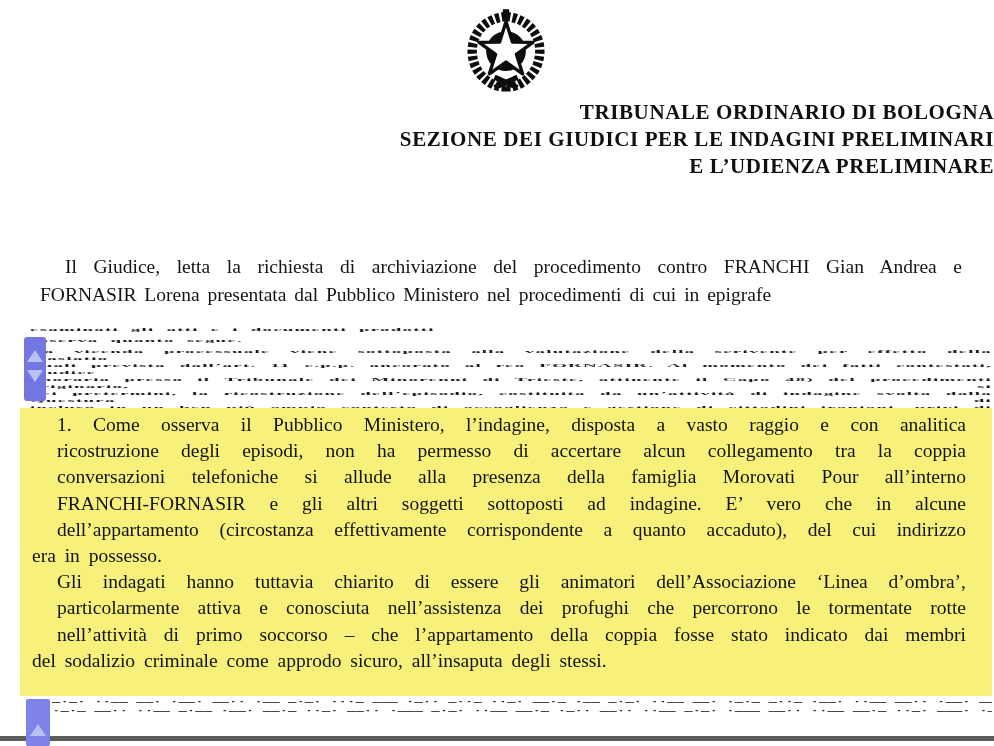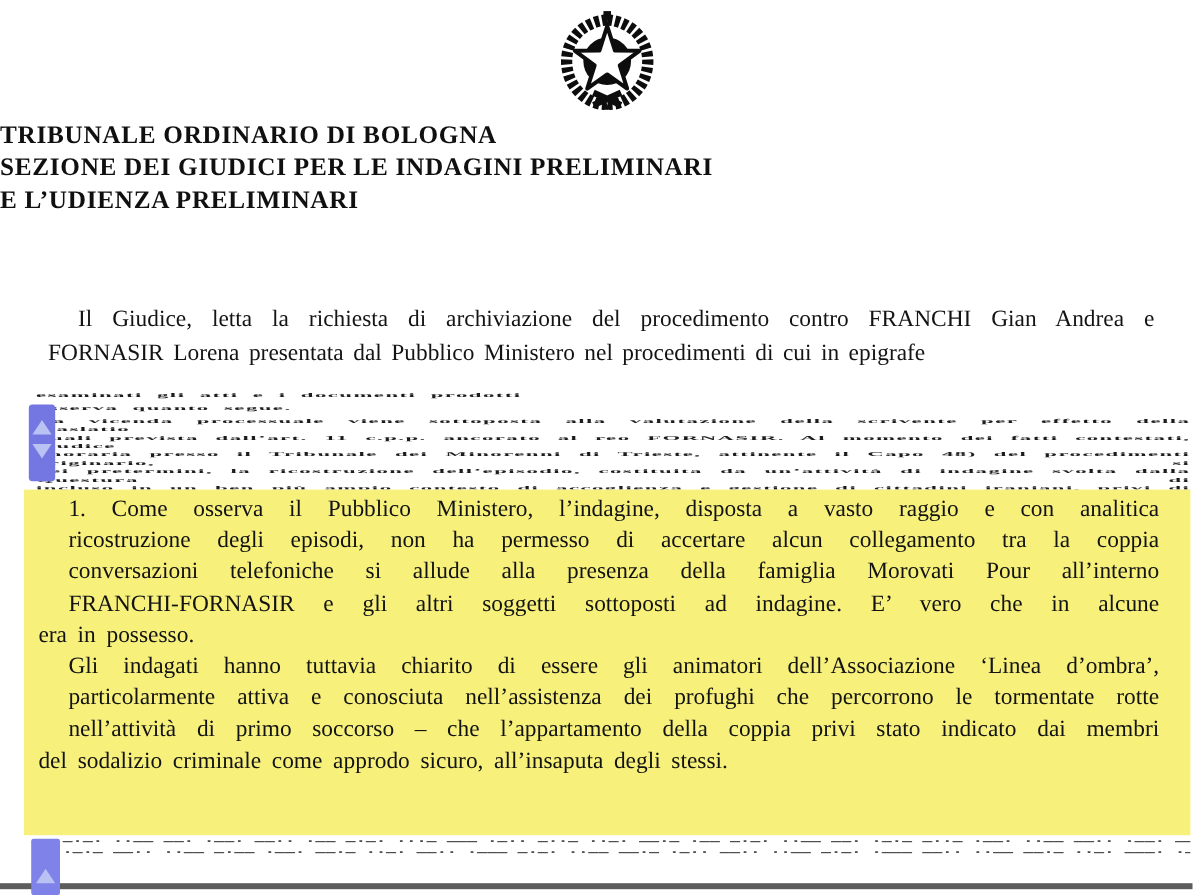--- a/index.html
+++ b/index.html
@@ -5,21 +5,21 @@
   html,body { margin:0; padding:0; background:#ffffff; }
   .page {
     position:relative; width:994px; height:746px; overflow:hidden; background:#ffffff;
     font-family:"Liberation Serif","DejaVu Serif",serif; color:#161616;
   }
 
   
   .emblem { position:absolute; left:455px; top:4px; width:102px; height:92px; }
 
   
-  .title { position:absolute; top:99px; left:0; width:100%; text-align:left;
+  .title { position:absolute; top:99px; left:0; width:100%; text-align:right;
            font-weight:bold; font-size:21px; line-height:27px; letter-spacing:0.6px; color:#101010; }
 
   
   .opening { position:absolute; top:253px; left:40px; width:922px;
              font-size:19.5px; line-height:28px; word-spacing:3px; color:#141414; }
   .jline { text-align:justify; text-align-last:justify;margin-left:25px; }
 
   
   .compressed { position:absolute; top:326px; left:30px; width:962px; height:82px; overflow:hidden; }
   .compressed-inner {
@@ -72,21 +72,21 @@
       </g>
       <circle cx="45" cy="45" r="19" fill="#0d0d0d"></circle>
       <polygon points="45,17 51.2,36.5 70.7,36.7 55,48.2 60.9,66.8 45,55.5 29.1,66.8 35,48.2 19.3,36.7 38.8,36.5" fill="#ffffff" stroke="#0d0d0d" stroke-width="3.2" stroke-linejoin="round"></polygon>
       <rect x="42" y="5" width="6" height="7" fill="#0d0d0d"></rect>
     </svg>
   </div>
 
   <div class="title">
     <div>TRIBUNALE ORDINARIO  DI BOLOGNA</div>
     <div>SEZIONE DEI GIUDICI PER LE INDAGINI PRELIMINARI</div>
-    <div>E L’UDIENZA PRELIMINARI</div>
+    <div>E L’UDIENZA PRELIMINARE</div>
   </div>
 
   <div class="opening">
     <div class="jline">Il Giudice, letta la  richiesta di archiviazione del procedimento contro   FRANCHI Gian Andrea  e</div>
     <div>FORNASIR Lorena presentata dal Pubblico Ministero nel procedimenti di cui in epigrafe</div>
   </div>
 
   <div class="compressed">
     <div class="compressed-inner">
       <div class="intro">esaminati gli atti e i documenti prodotti</div>
@@ -104,24 +104,25 @@
     <span class="tri up"></span>
     <span class="tri down"></span>
   </div>
 
   <div class="highlight" style="background:#f7f17c;">
     <div class="cut-row">–·— ··– —– ·–– ––· ·— –·– ··· —– ·–· –·· ··– ——· ·– –·– ··— –– ·—· –·· ·–– ··– –—· ·– ––· ·–·</div>
     <div class="jline">1. Come osserva il Pubblico Ministero, l’indagine, disposta a vasto raggio e con analitica</div>
     <div class="jline">ricostruzione degli episodi, non ha permesso di accertare alcun collegamento tra la coppia</div>
     <div class="jline">conversazioni telefoniche si allude alla presenza della famiglia Morovati Pour all’interno</div>
     <div class="jline">FRANCHI-FORNASIR e gli altri soggetti sottoposti ad indagine.  E’ vero che in alcune</div>
+    <div class="jline">dell’appartamento  (circostanza effettivamente corrispondente a quanto accaduto), del cui indirizzo</div>
     <div>era in possesso.</div>
     <div class="jline">Gli indagati hanno tuttavia chiarito di essere gli animatori dell’Associazione ‘Linea d’ombra’,</div>
     <div class="jline">particolarmente attiva  e conosciuta nell’assistenza dei profughi che percorrono le tormentate rotte</div>
-    <div class="jline">nell’attività di  primo soccorso – che l’appartamento della coppia privi stato indicato dai membri</div>
+    <div class="jline">nell’attività di  primo soccorso – che l’appartamento della coppia fosse stato indicato dai membri</div>
     <div>del sodalizio criminale come approdo sicuro, all’insaputa degli stessi.</div>
   </div>
 
   <div class="noise">
     <div class="noise-inner">
       <div>–·—· ··–– —–· ·––· ––·· ·—– –·–· ···– —–– ·–·· –··– ··–· ——·– ·–– –·–· ··—– ––· ·—·– –··– ·––· ··–– –—·· ·––· ––·– ·–·· –·–· ··–– —–··</div>
       <div>·–·– ––·· ··—– –·–– ·––· ––·– ··–· –—·· ·––– –·–· ··–– —–·– ·–·· ––·· ··–– –·—· ·––– ––·· ··–– ––·– ··–· ––—· ·–·– –··– ··–– ––··</div>
     </div>
   </div>
 

